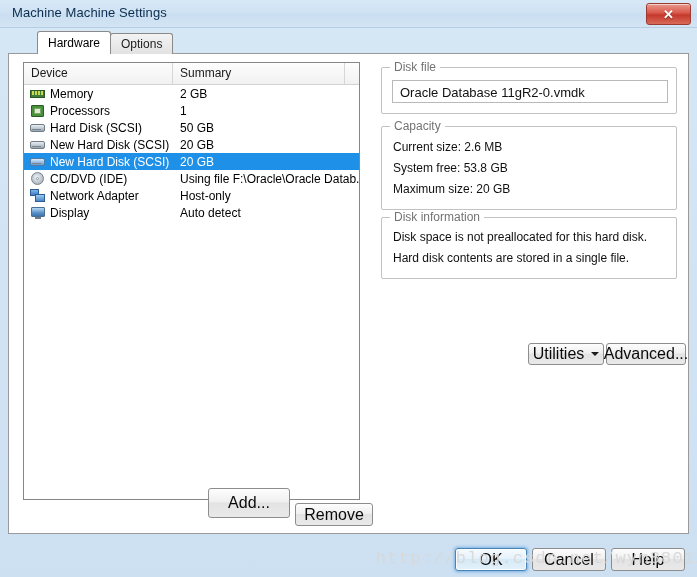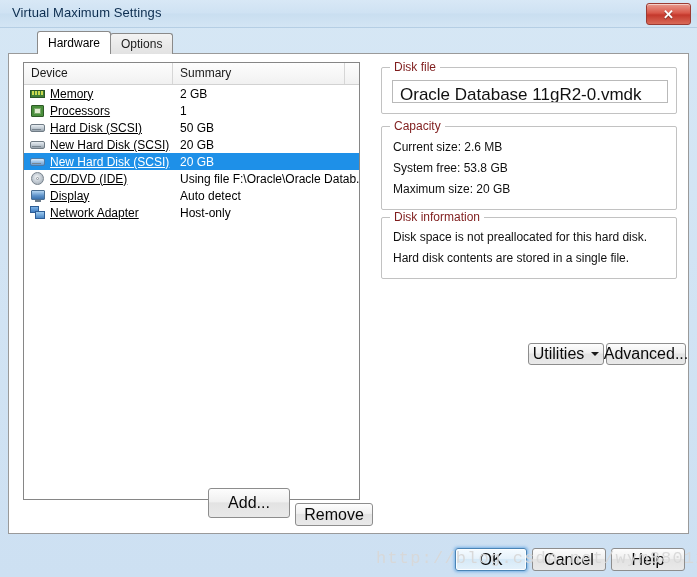--- a/index.html
+++ b/index.html
@@ -126,21 +126,20 @@
     background: #1e90e8;
     color: #ffffff;
   }
   .dev-name {
     width: 149px;
     display: flex; align-items: flex-start;
     padding-left: 6px;
     box-sizing: border-box;
     white-space: nowrap;
     overflow: hidden;
-    text-decoration: underline;
   }
   .dev-sum {
     flex: 1;
     padding-left: 7px;
     white-space: nowrap;
     overflow: hidden;
     box-sizing: border-box;
   }
   .ico {
     width: 16px; height: 14px;
@@ -278,35 +277,35 @@
     border-radius: 2px;
     box-sizing: border-box;
     background: transparent;
   }
   .group > .legend {
     position: absolute;
     top: -8px; left: 8px;
     padding: 0 4px;
     background: #ffffff;
     font-size: 12px;
-    color: #7f1d1d;
+    color: #737373;
     white-space: nowrap;
   }
 
   .grp-diskfile { left: 372px; top: 13px; width: 296px; height: 47px; }
   .grp-capacity { left: 372px; top: 72px; width: 296px; height: 84px; }
   .grp-diskinfo { left: 372px; top: 163px; width: 296px; height: 62px; }
 
   .diskfile-box {
     position: absolute; left: 10px; top: 12px;
     width: 276px; height: 23px;
     border: 1px solid #b9b9b9;
     background: #ffffff;
     box-sizing: border-box;
-    font-size: 17px; color: #111;
+    font-size: 13px; color: #111;
     padding: 4px 0 0 7px;
     white-space: nowrap;
     overflow: hidden;
   }
 
   .cap-line {
     position: absolute; left: 11px;
     font-size: 12px; color: #101010;
     white-space: nowrap;
   }
@@ -368,21 +367,21 @@
     z-index: 40;
     opacity: 0.95;
   }
 </style>
 </head>
 <body>
 
 <div id="app">
 
   <div class="titlebar">
-    <div class="title-text">Virtual Maximum Settings</div>
+    <div class="title-text">Machine Machine Settings</div>
     <div class="close-btn">
       <div class="x">✕</div>
     </div>
   </div>
 
   <div class="tabstrip">
     <div class="tab active">Hardware</div>
     <div class="tab inactive">Options</div>
   </div>
 
@@ -438,32 +437,32 @@
       <div class="dev-row">
         <div class="dev-name">
           <span class="ico cd"></span>
           <span>CD/DVD (IDE)</span>
         </div>
         <div class="dev-sum">Using file F:\Oracle\Oracle Datab...</div>
       </div>
 
       <div class="dev-row">
         <div class="dev-name">
+          <span class="ico net"></span>
+          <span>Network Adapter</span>
+        </div>
+        <div class="dev-sum">Host-only</div>
+      </div>
+
+      <div class="dev-row">
+        <div class="dev-name">
           <span class="ico display"></span>
           <span>Display</span>
         </div>
         <div class="dev-sum">Auto detect</div>
-      </div>
-
-      <div class="dev-row">
-        <div class="dev-name">
-          <span class="ico net"></span>
-          <span>Network Adapter</span>
-        </div>
-        <div class="dev-sum">Host-only</div>
       </div>
     </div>
 
     <div class="btn btn-add">Add...</div>
     <div class="btn btn-remove">Remove</div>
 
     <div class="group grp-diskfile">
       <div class="legend">Disk file</div>
       <div class="diskfile-box">Oracle Database 11gR2-0.vmdk</div>
     </div>

